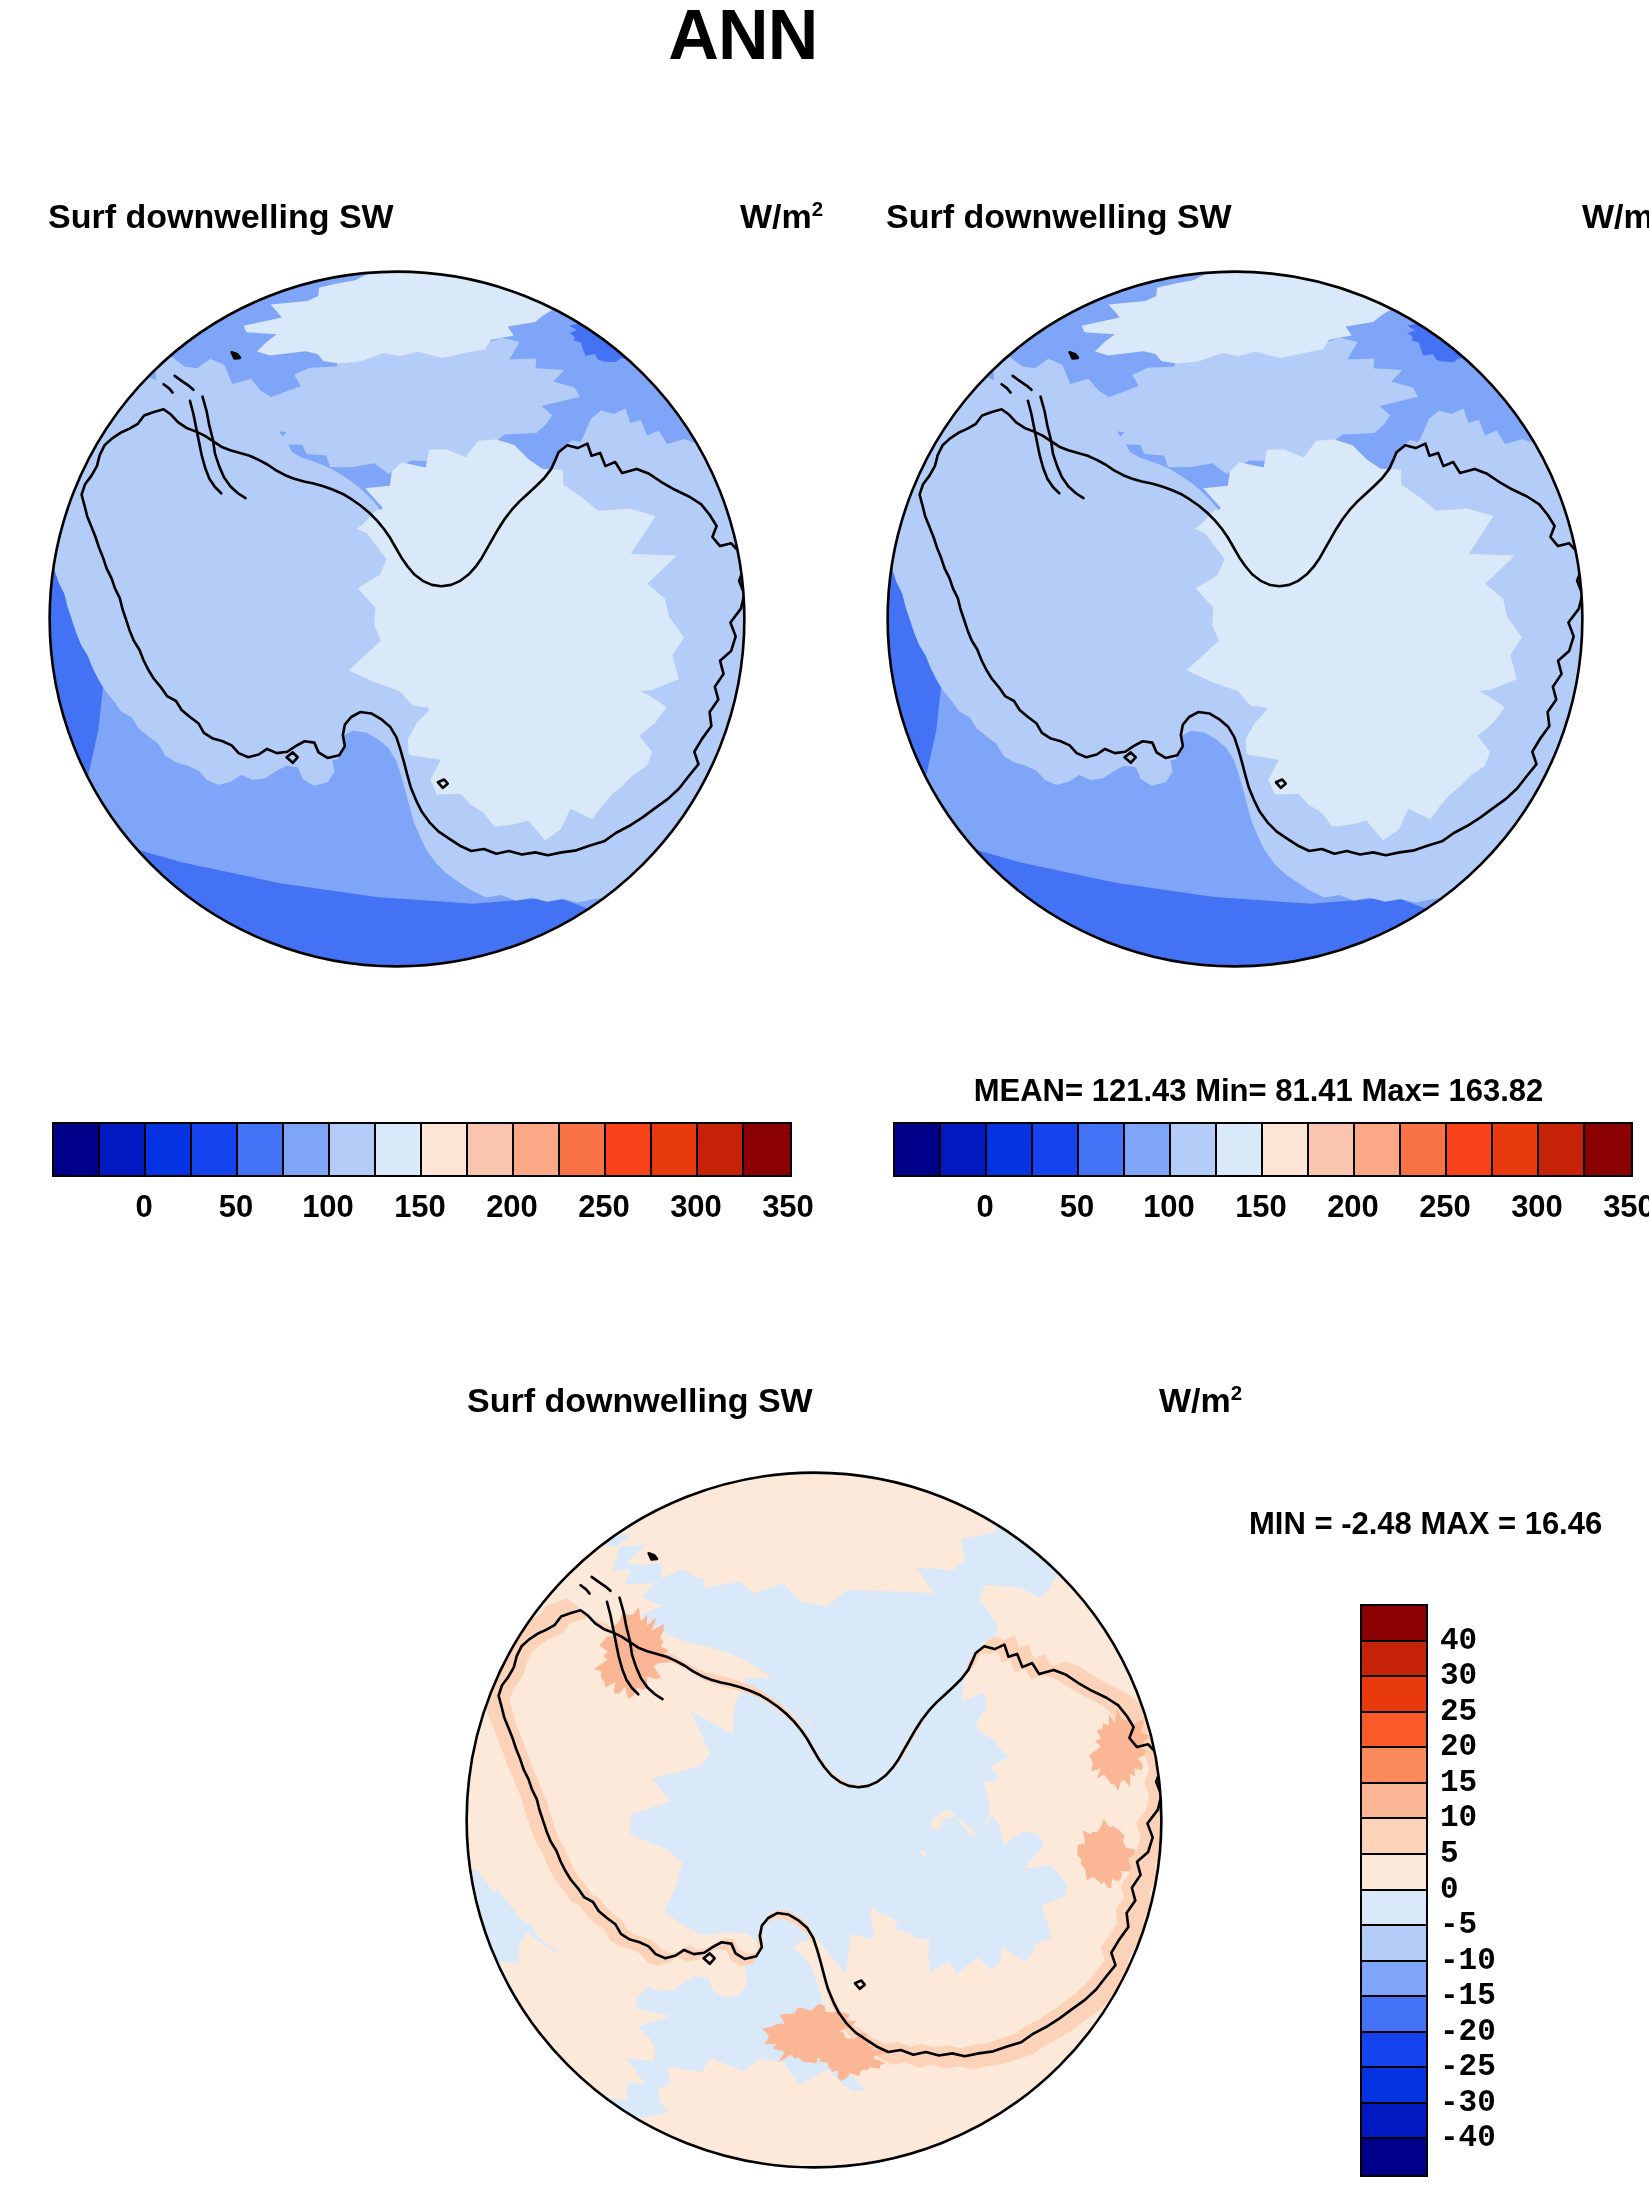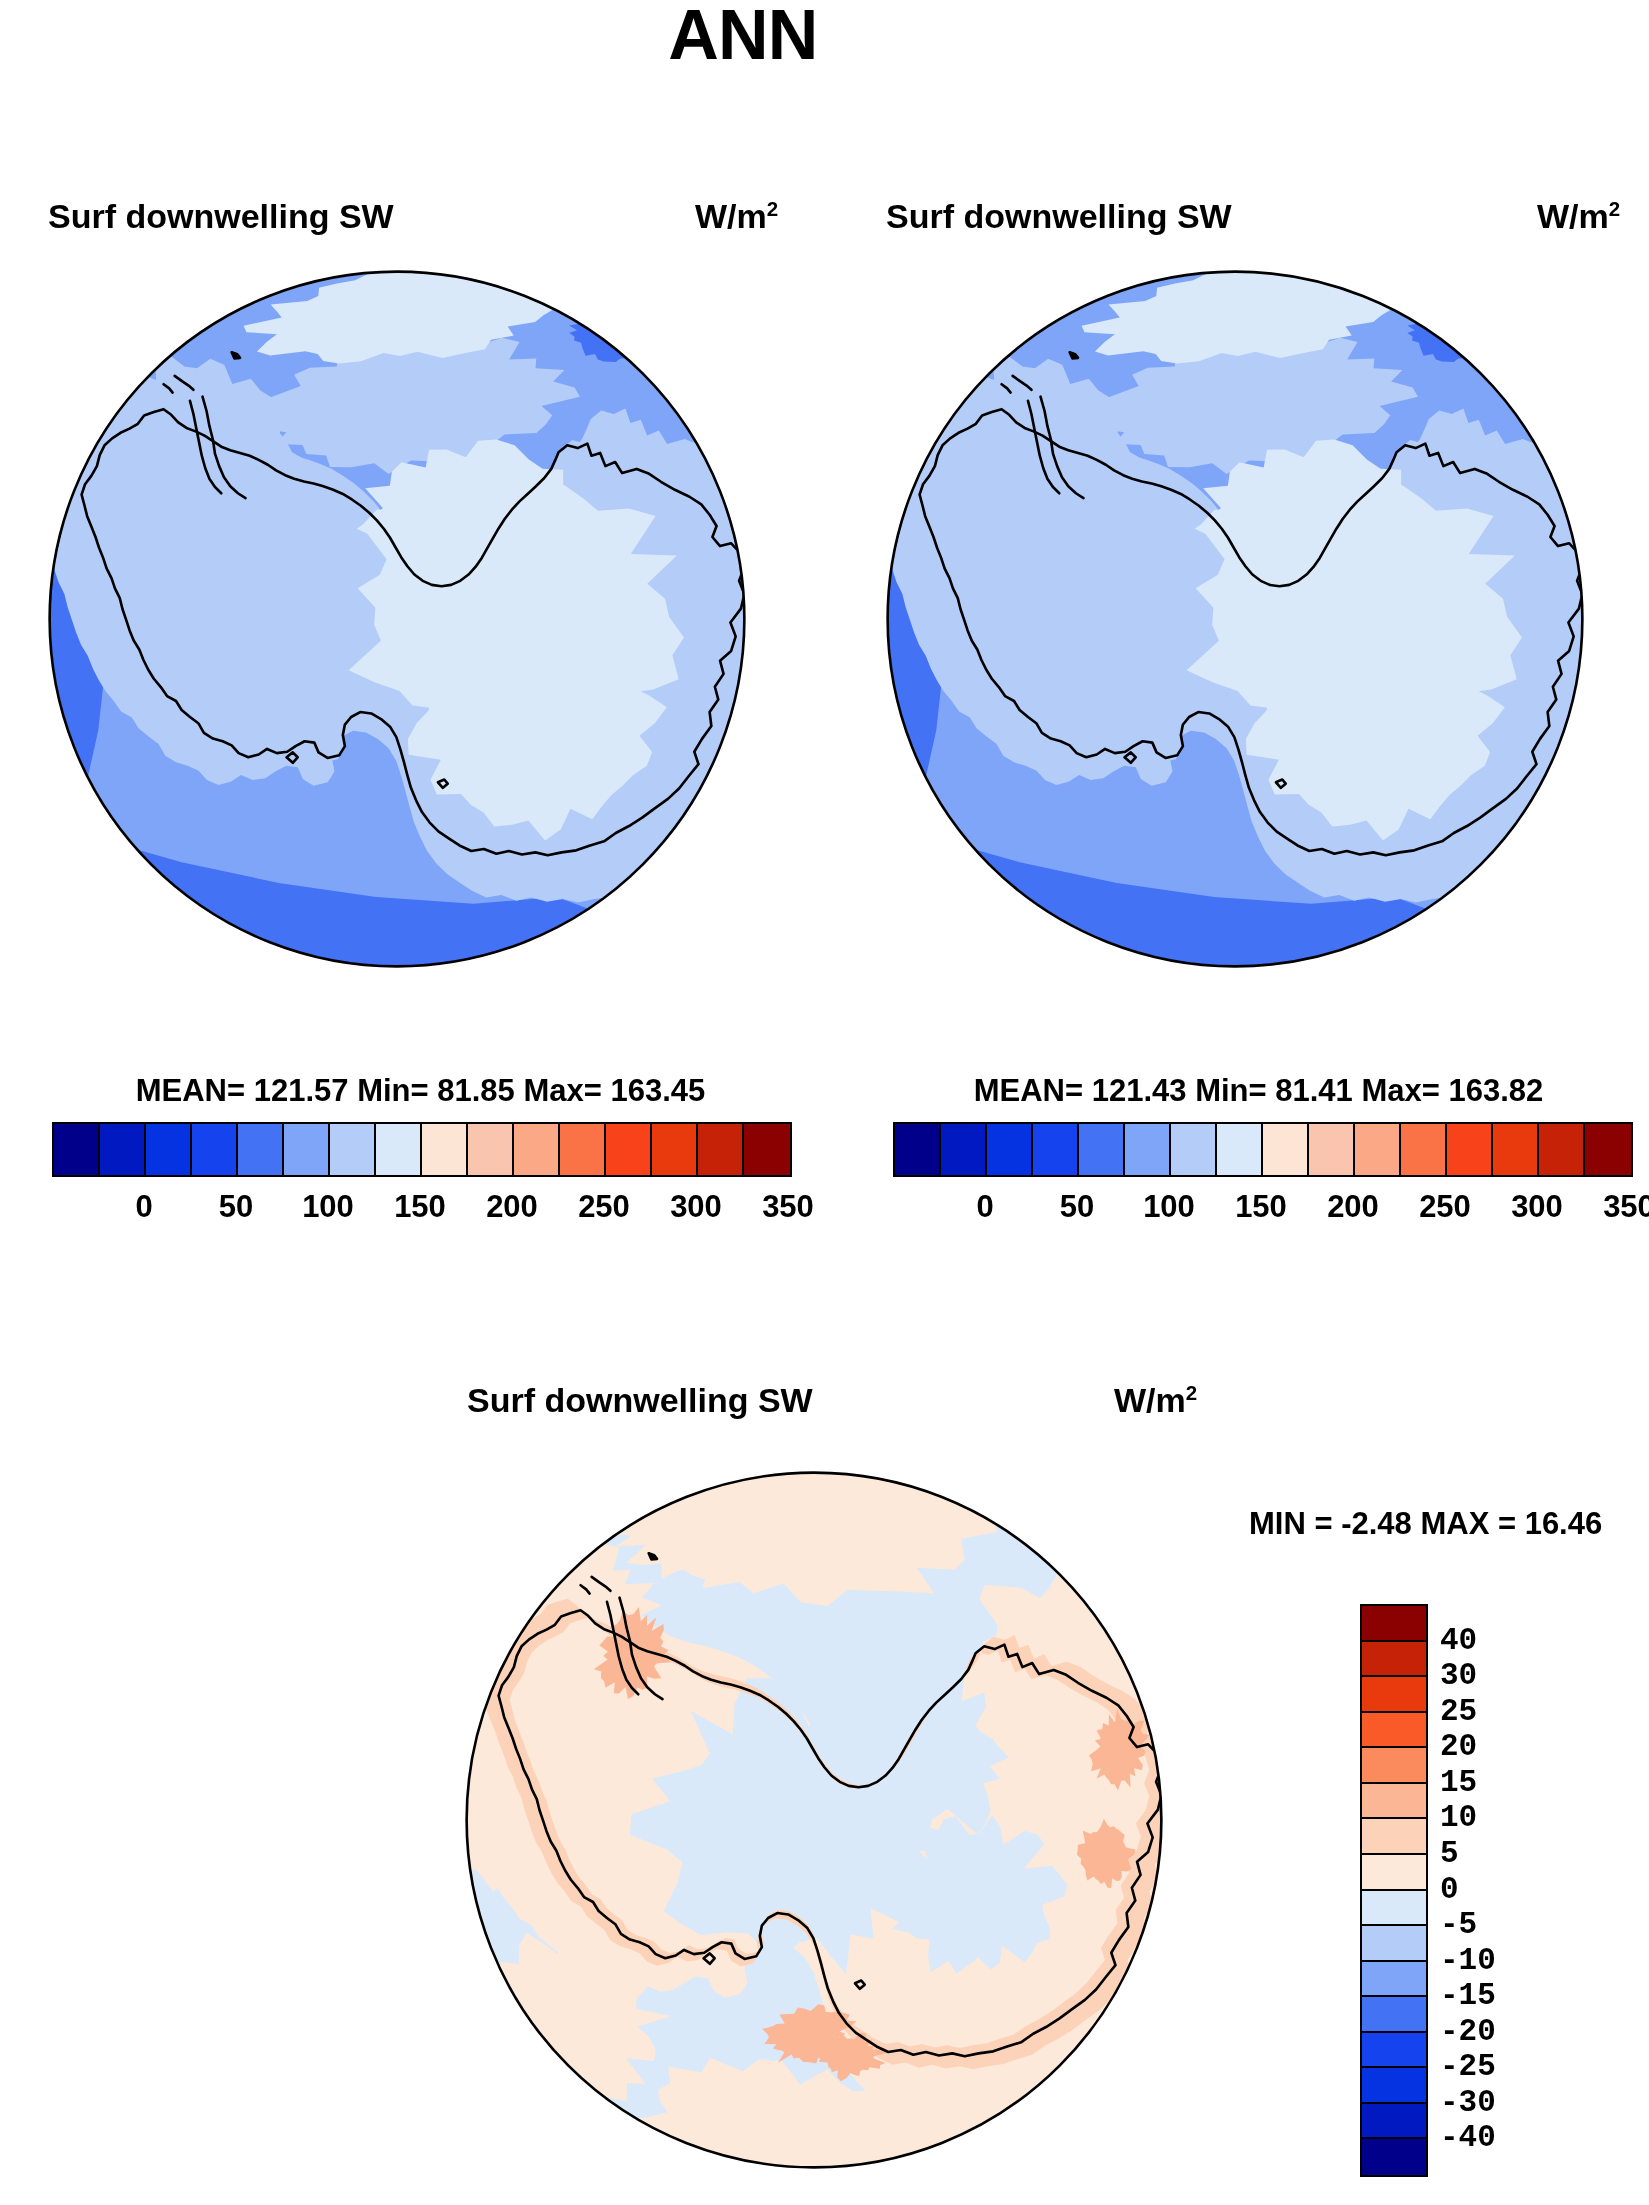--- a/index.html
+++ b/index.html
@@ -11,21 +11,21 @@
   
   #main-title{position:absolute;top:0px;left:0;width:1486px;text-align:center;
       font-size:70px;font-weight:bold;letter-spacing:-0.8px;line-height:1;}
   #case-line{position:absolute;top:82px;left:0;width:1649px;text-align:center;
       font-size:37px;font-weight:bold;white-space:nowrap;}
   #case-line .gap{display:inline-block;width:21px;}
 
   
   .panel-head{position:absolute;height:38px;}
   .panel-head .var{position:absolute;left:0;top:0;font-size:34px;font-weight:bold;white-space:nowrap;}
-  .panel-head .units{position:absolute;top:0;font-size:34px;font-weight:bold;white-space:nowrap;}
+  .panel-head .units{position:absolute;top:0;font-size:34px;font-weight:bold;white-space:nowrap;margin-left:45px;}
   .units sup{font-size:20.5px;font-weight:bold;vertical-align:super;line-height:0;}
 
   
   .mapbox{position:absolute;}
   .mapbox svg{display:block;}
 
   
   .stats{position:absolute;text-align:center;font-size:31px;font-weight:bold;white-space:nowrap;}
 
   
@@ -91,21 +91,20 @@
           <path d="M154.6 129.2 L164.0 136.0 L171.6 141.1 L177.5 146.2 " fill="none" stroke="#000" stroke-width="3.2" stroke-linejoin="round" stroke-linecap="round"></path>
           <path d="M141.1 139.4 L147.9 144.5 L152.1 149.6 " fill="none" stroke="#000" stroke-width="3.2" stroke-linejoin="round" stroke-linecap="round"></path>
           <path d="M476.0 625.3 L483.7 621.9 L487.9 627.0 L482.0 632.1 Z" fill="none" stroke="#000" stroke-width="3.2" stroke-linejoin="round" stroke-linecap="round"></path>
           <path d="M291.2 594.8 L298.8 588.8 L304.7 594.8 L298.8 601.5 Z" fill="none" stroke="#000" stroke-width="3.2" stroke-linejoin="round" stroke-linecap="round"></path>
           <path d="M224.2 100.4 L231.0 102.9 L234.4 107.2 L227.6 108.0 Z" fill="#000" stroke="#000" stroke-width="3.2" stroke-linejoin="round" stroke-linecap="round"></path>
         </g>
         <circle cx="426" cy="426" r="424" fill="none" stroke="#000" stroke-width="3.2"></circle>
       </svg>
     </div>
 
-  <div class="stats" style="left:48px;top:1073px;width:745px;">MEAN= 121.57  Min=  81.85  Max= 163.45</div>
 
   <div class="cbar-h" id="cbar-left" style="left:52px;top:1122px;width:736px;height:51px;">
       <div class="cell" style="background: rgb(0, 0, 139); width: 6.25%;"></div>
       <div class="cell" style="background: rgb(0, 25, 192); width: 6.25%;"></div>
       <div class="cell" style="background: rgb(6, 51, 226); width: 6.25%;"></div>
       <div class="cell" style="background: rgb(21, 68, 238); width: 6.25%;"></div>
       <div class="cell" style="background: rgb(68, 114, 245); width: 6.25%;"></div>
       <div class="cell" style="background: rgb(127, 165, 248); width: 6.25%;"></div>
       <div class="cell" style="background: rgb(180, 204, 248); width: 6.25%;"></div>
       <div class="cell" style="background: rgb(217, 233, 250); width: 6.25%;"></div>

